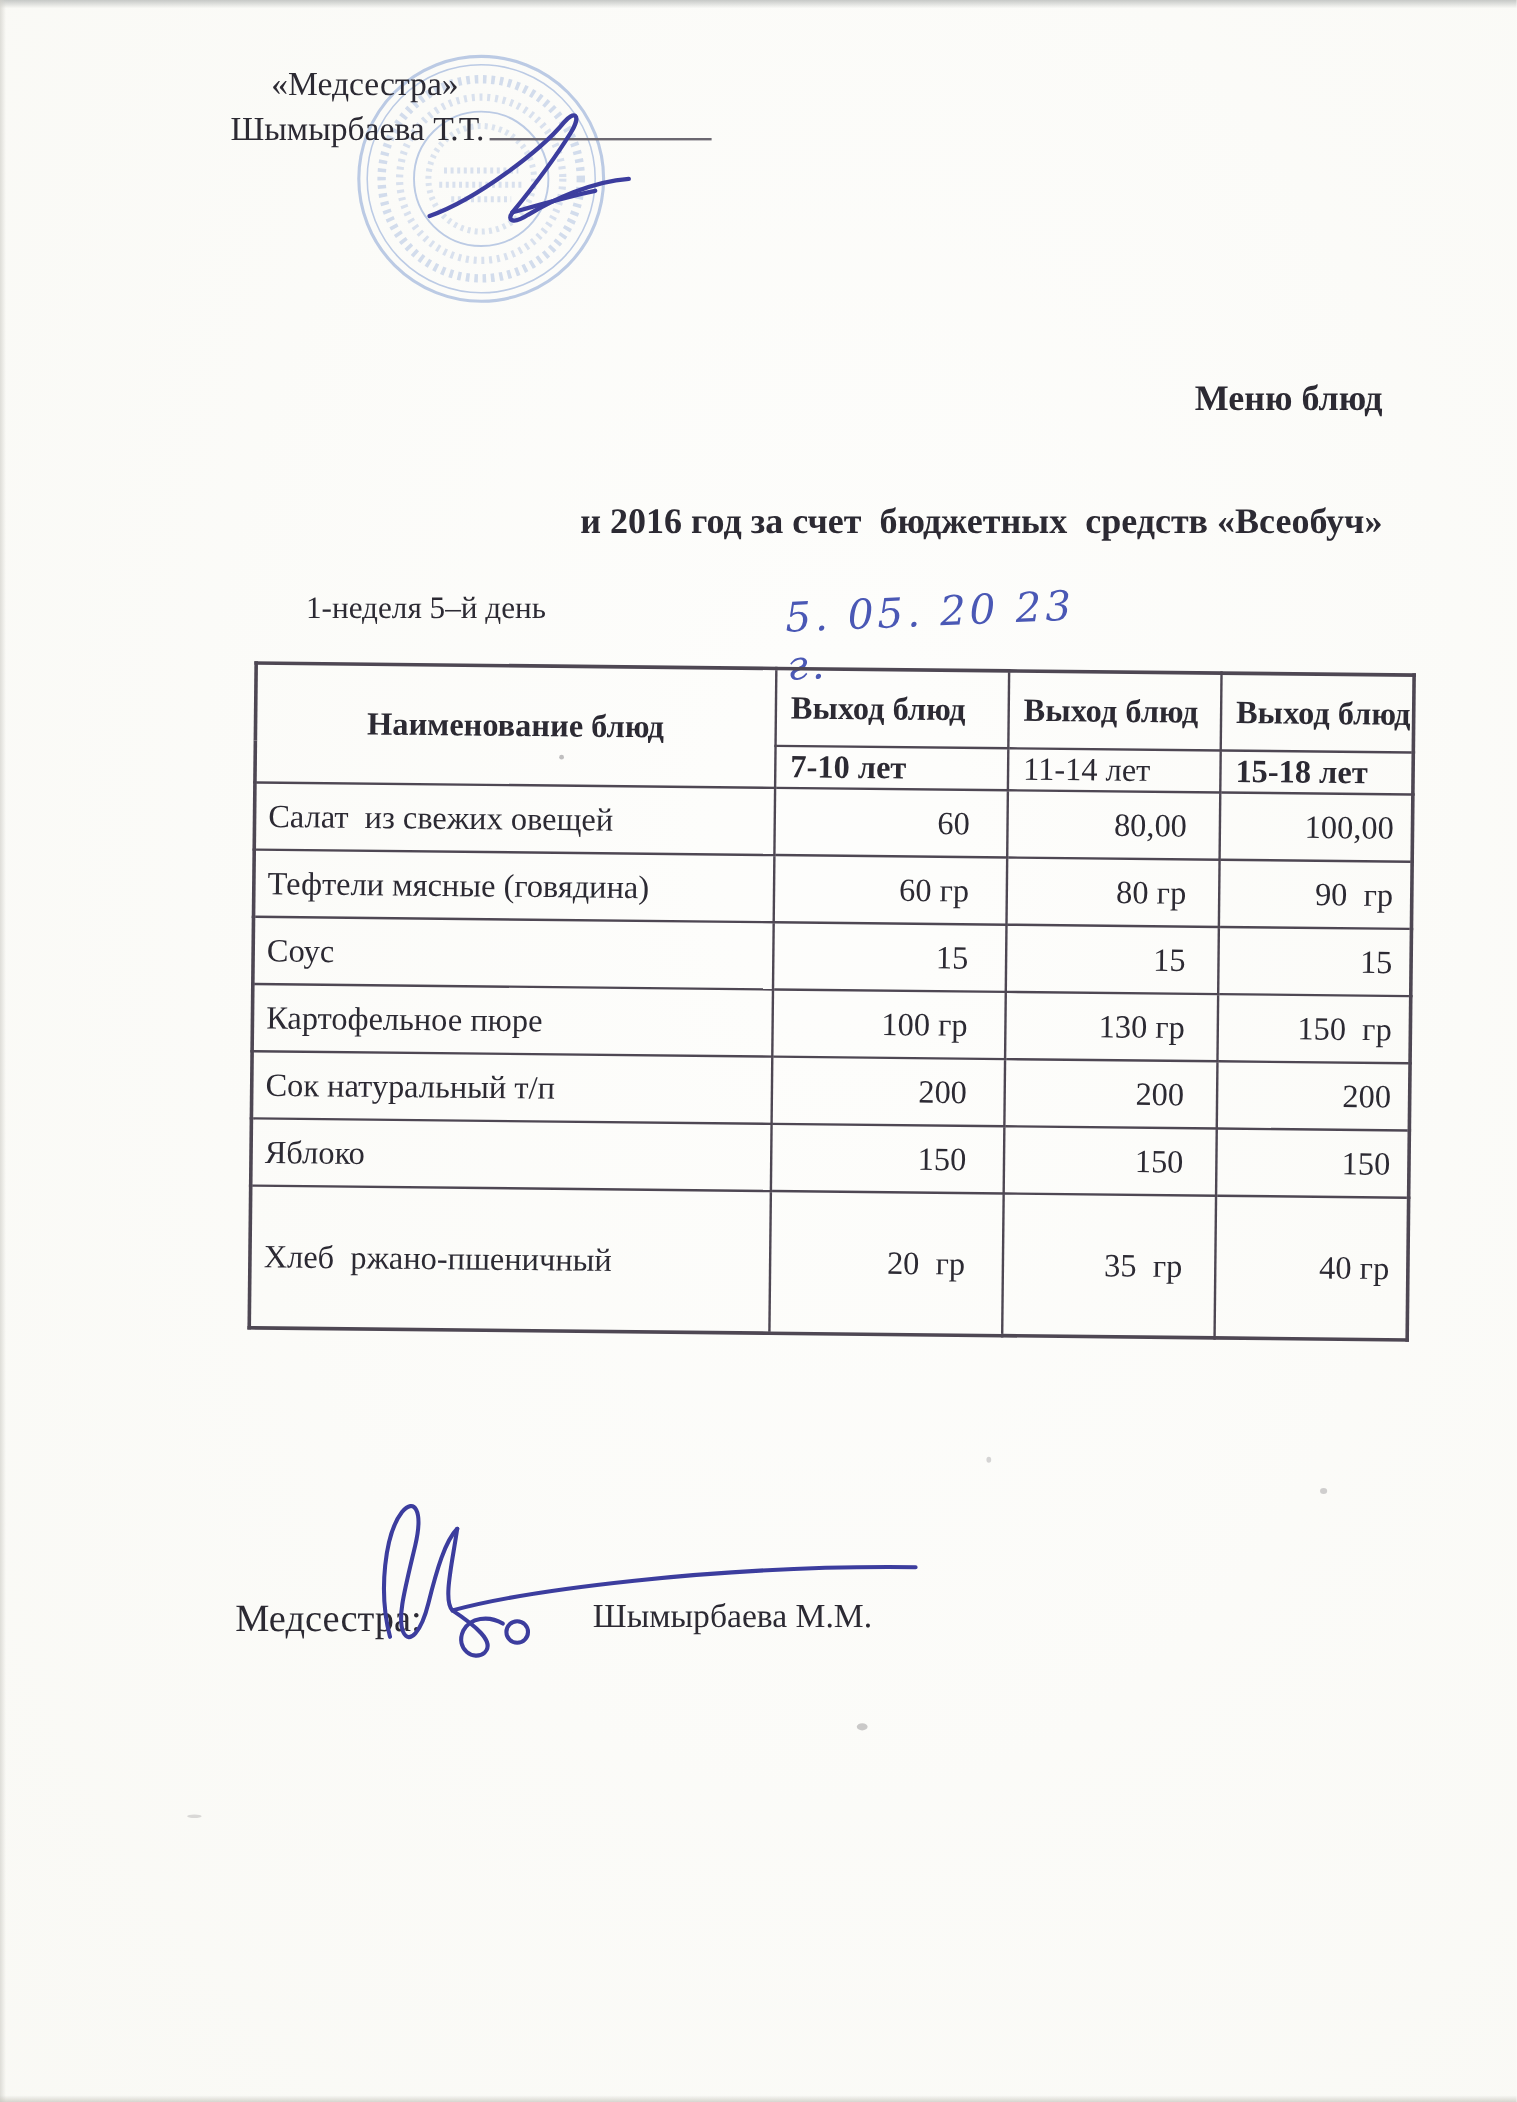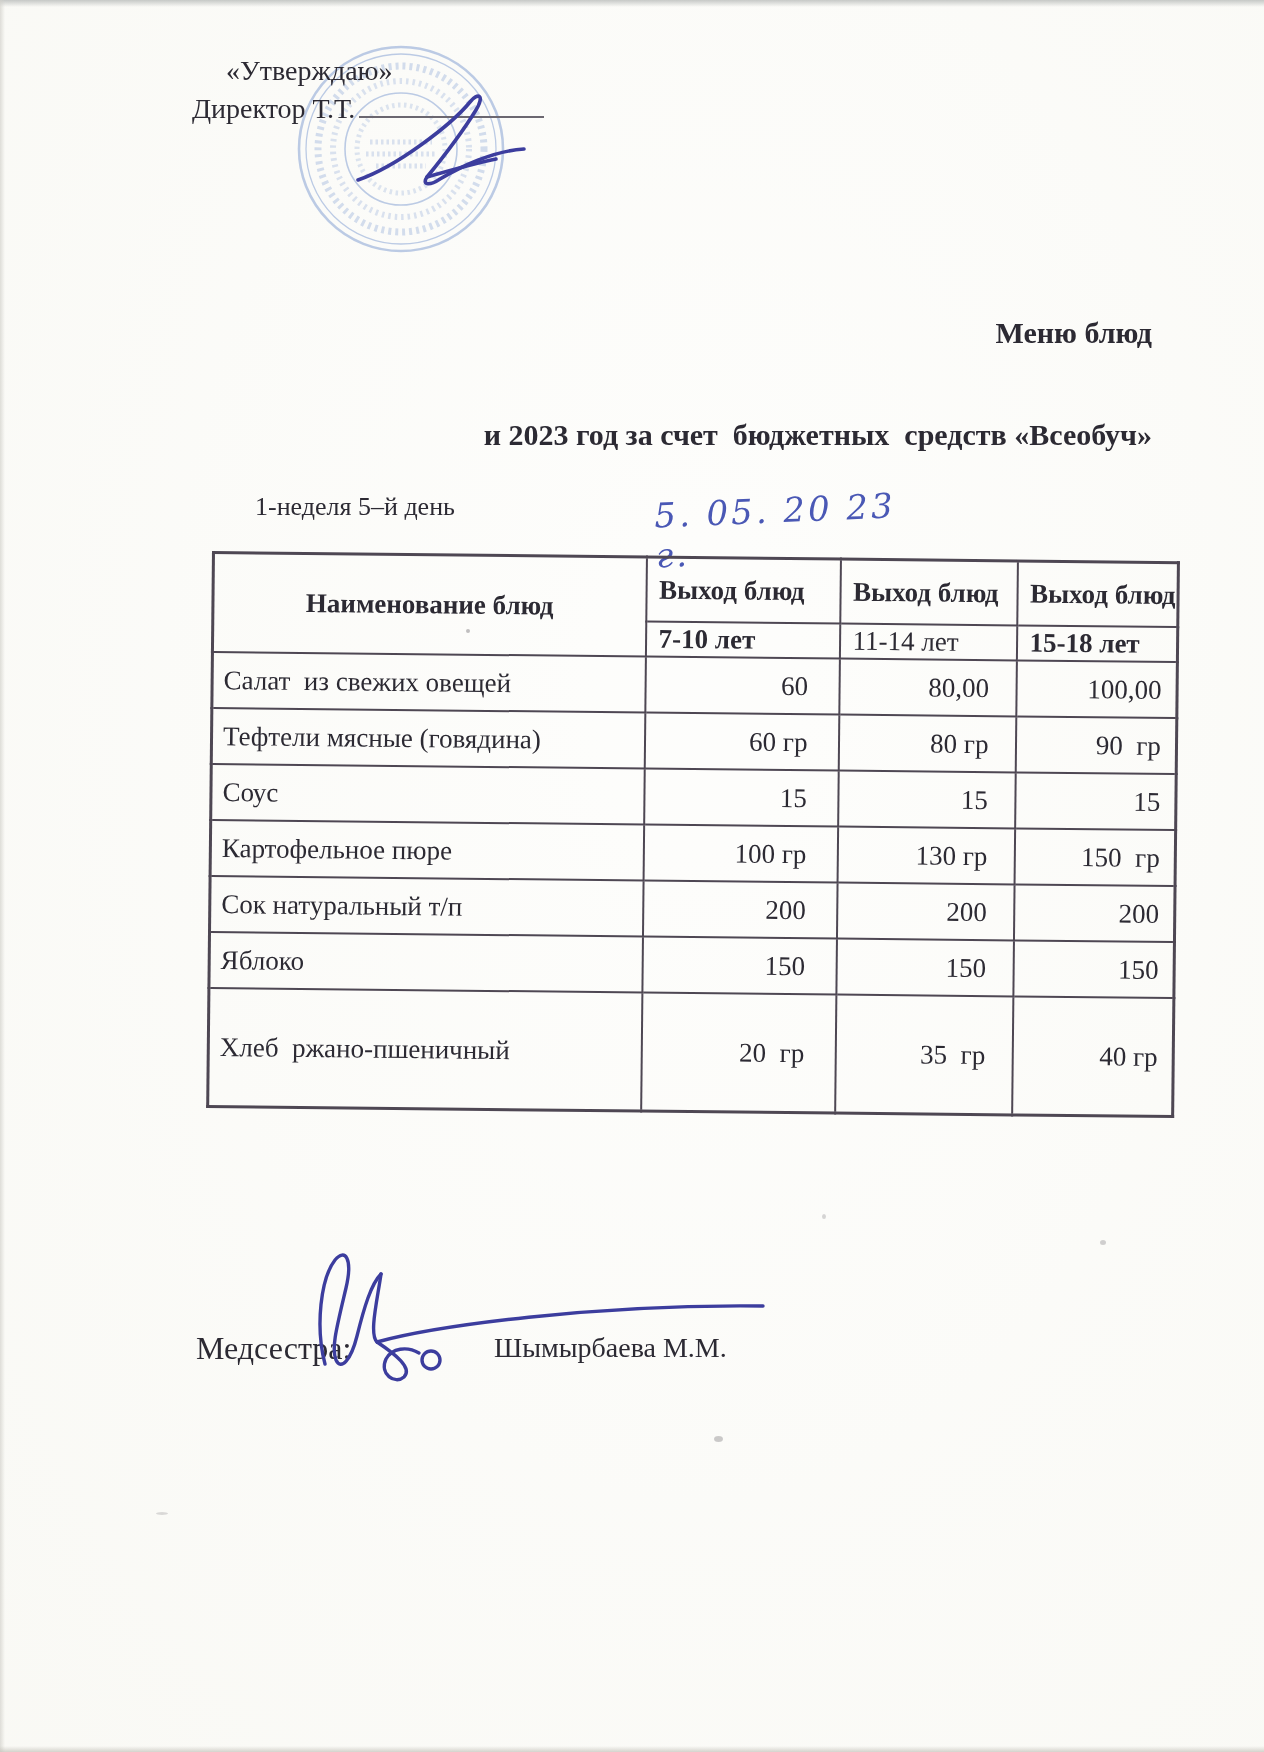--- a/index.html
+++ b/index.html
@@ -88,34 +88,34 @@
       <circle cx="111" cy="111" r="95" stroke-width="1.3"></circle>
       <circle cx="111" cy="111" r="56" stroke-width="1.6"></circle>
       <circle cx="111" cy="111" r="83" stroke-width="7" stroke-dasharray="3 4" opacity="0.65"></circle>
       <circle cx="111" cy="111" r="68" stroke-width="6" stroke-dasharray="2.5 4" opacity="0.55"></circle>
       <circle cx="111" cy="111" r="44" stroke-width="5" stroke-dasharray="2.5 3.5" opacity="0.5"></circle>
       <path d="M 80 104 h 62 M 76 116 h 70 M 86 128 h 50" stroke-width="5" stroke-dasharray="2.5 3" opacity="0.55"></path>
     </g>
   </svg>
 
   <div class="approval">
-    <div class="q">«Утверждаю»</div>
-    <div><span>Директор Т.Т.</span><span class="sig-underline"></span></div>
+    <div class="q">«Медсестра»</div>
+    <div><span>Шымырбаева Т.Т.</span><span class="sig-underline"></span></div>
   </div>
 
   <svg class="dir-sig" width="230" height="120" viewBox="0 0 230 120">
     <g fill="none" stroke="#3c3d9e" stroke-width="3.6" stroke-linecap="round">
       <path d="M 28 102 C 68 88, 122 46, 140 24 C 148 14, 155 17, 146 32 C 130 58, 106 88, 97 99 C 92 106, 98 109, 110 101 C 130 89, 163 73, 194 71"></path>
       <path d="M 97 99 C 118 93, 142 86, 166 81"></path>
     </g>
   </svg>
 
   <div class="title">
     <div>Меню блюд</div>
-    <div>и 2023 год за счет  бюджетных  средств «Всеобуч»</div>
+    <div>и 2016 год за счет  бюджетных  средств «Всеобуч»</div>
   </div>
 
   <div class="weekday">1-неделя 5–й день</div>
   <div class="hand-date">5. 05. 20 23 г.</div>
 
   <table class="menu-table">
     <colgroup>
       <col style="width:433px">
         <col style="width:194px">
         <col style="width:177px">

